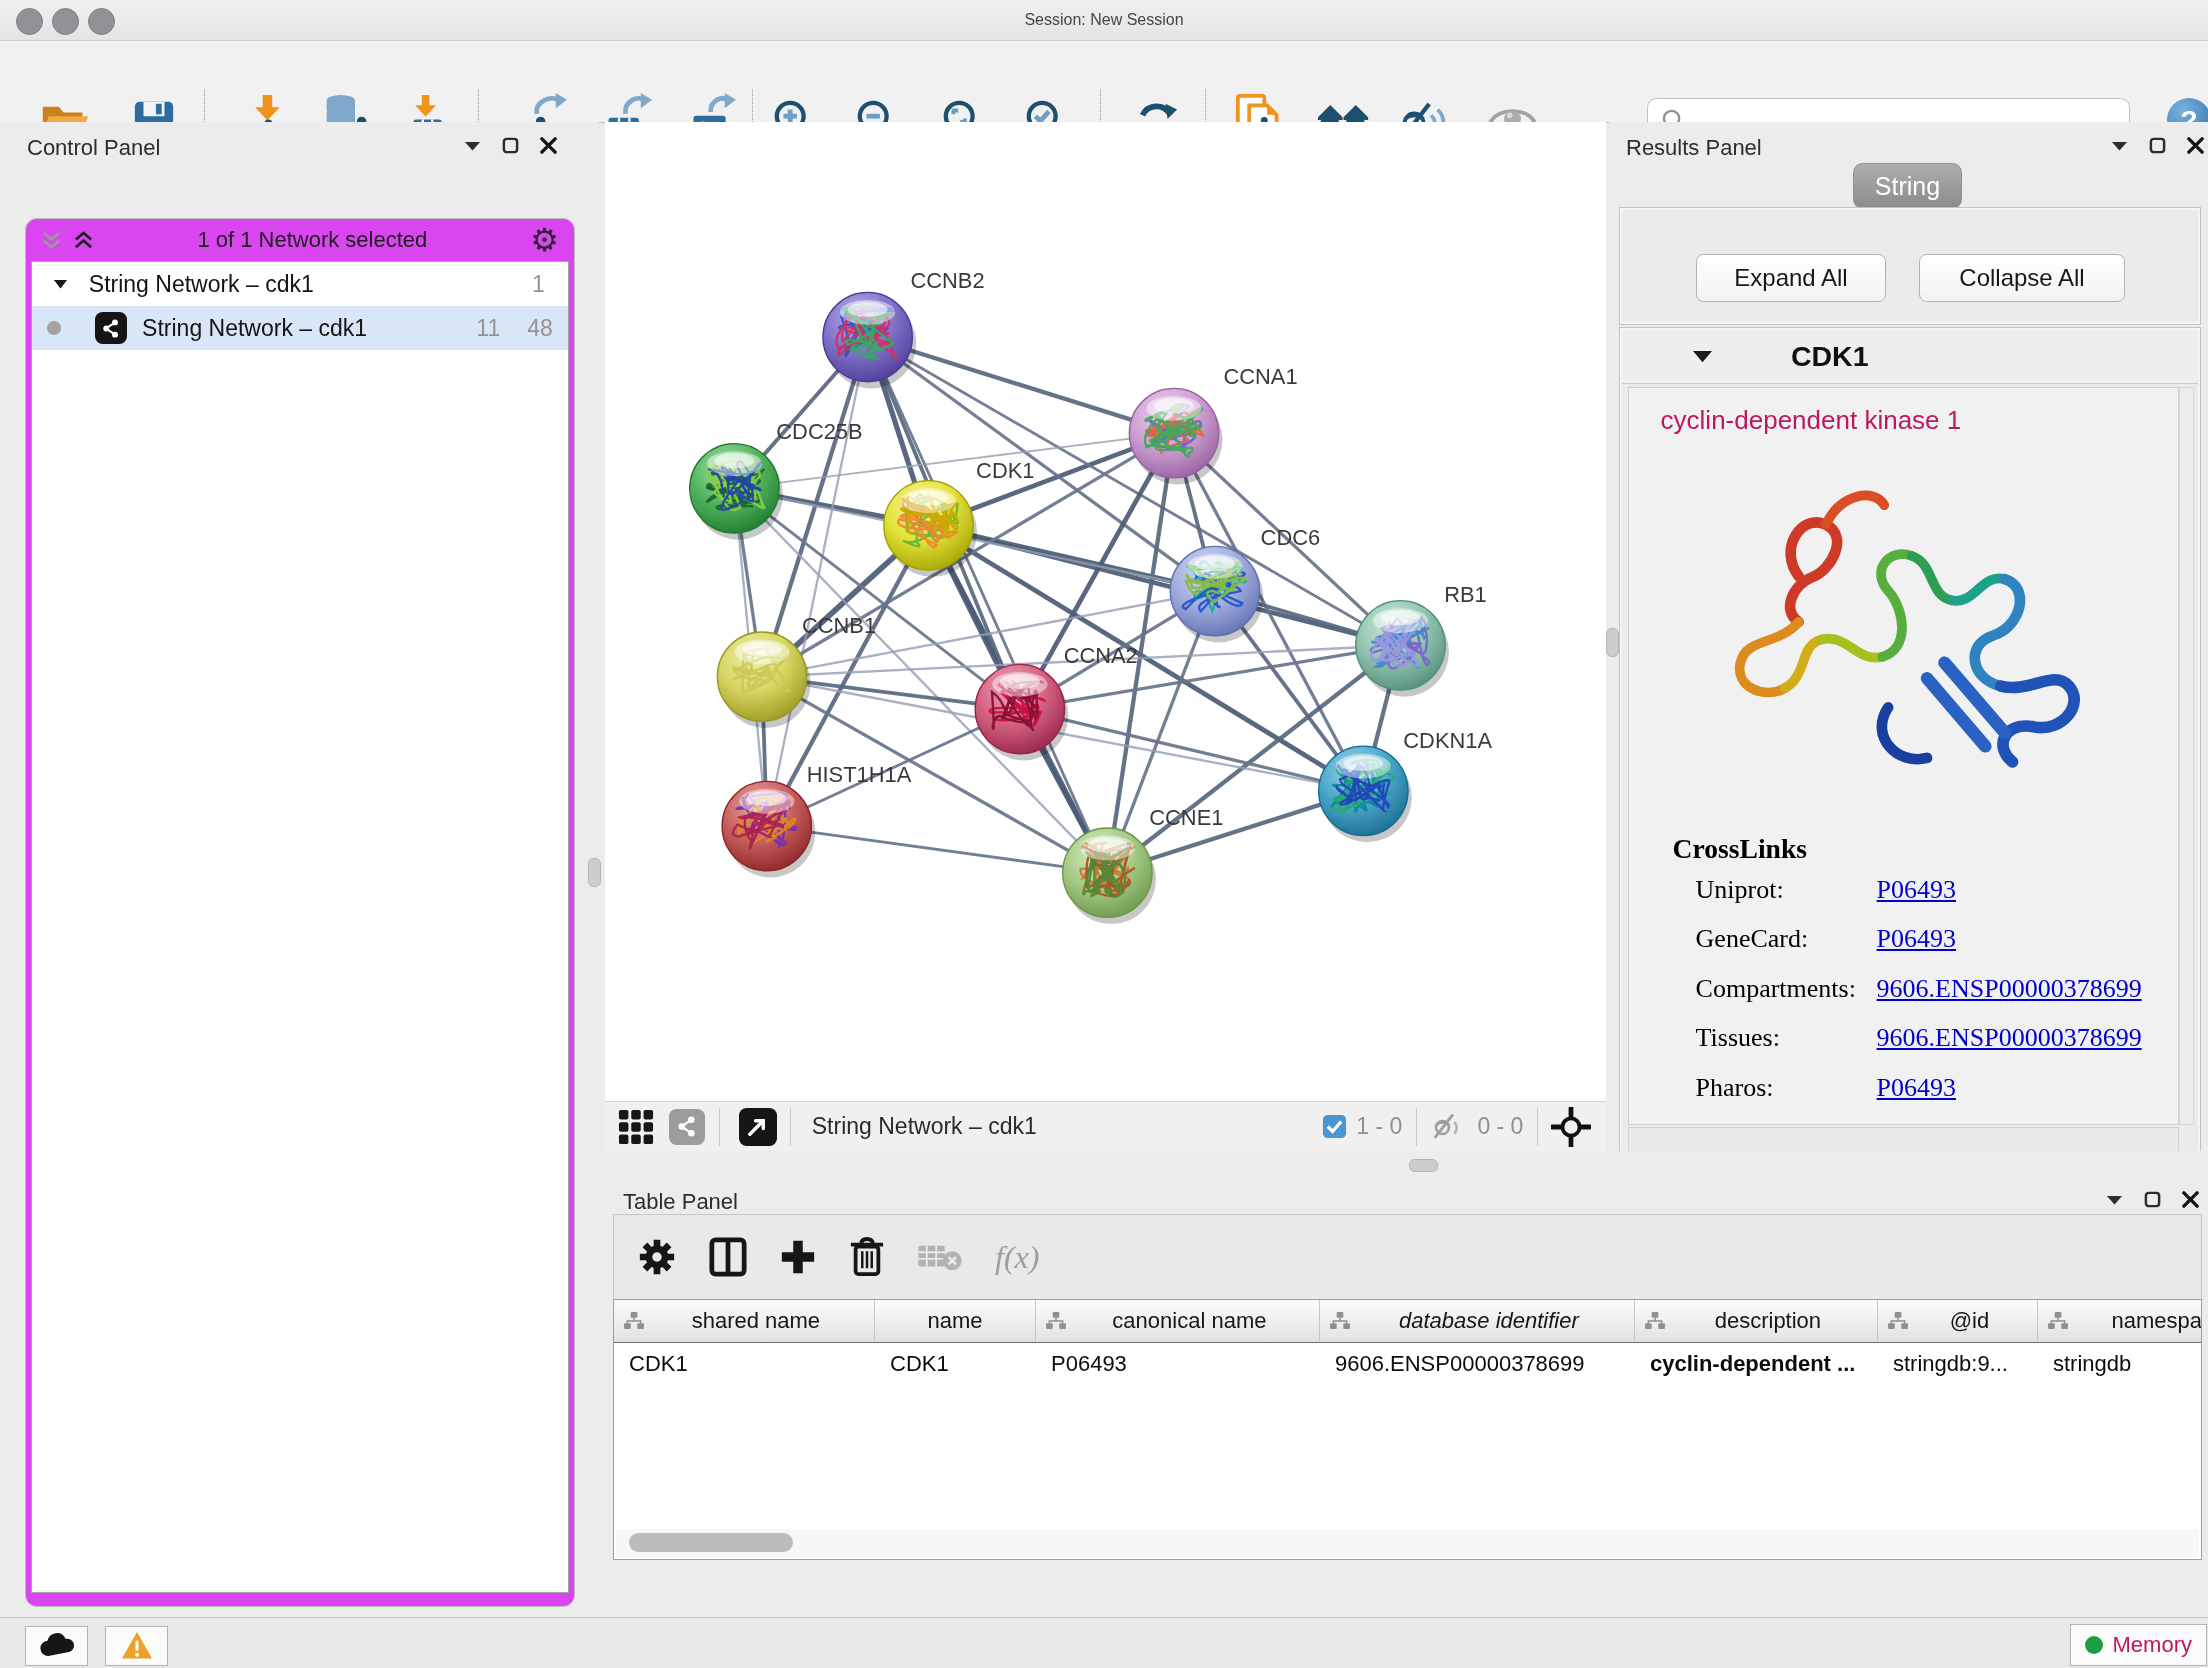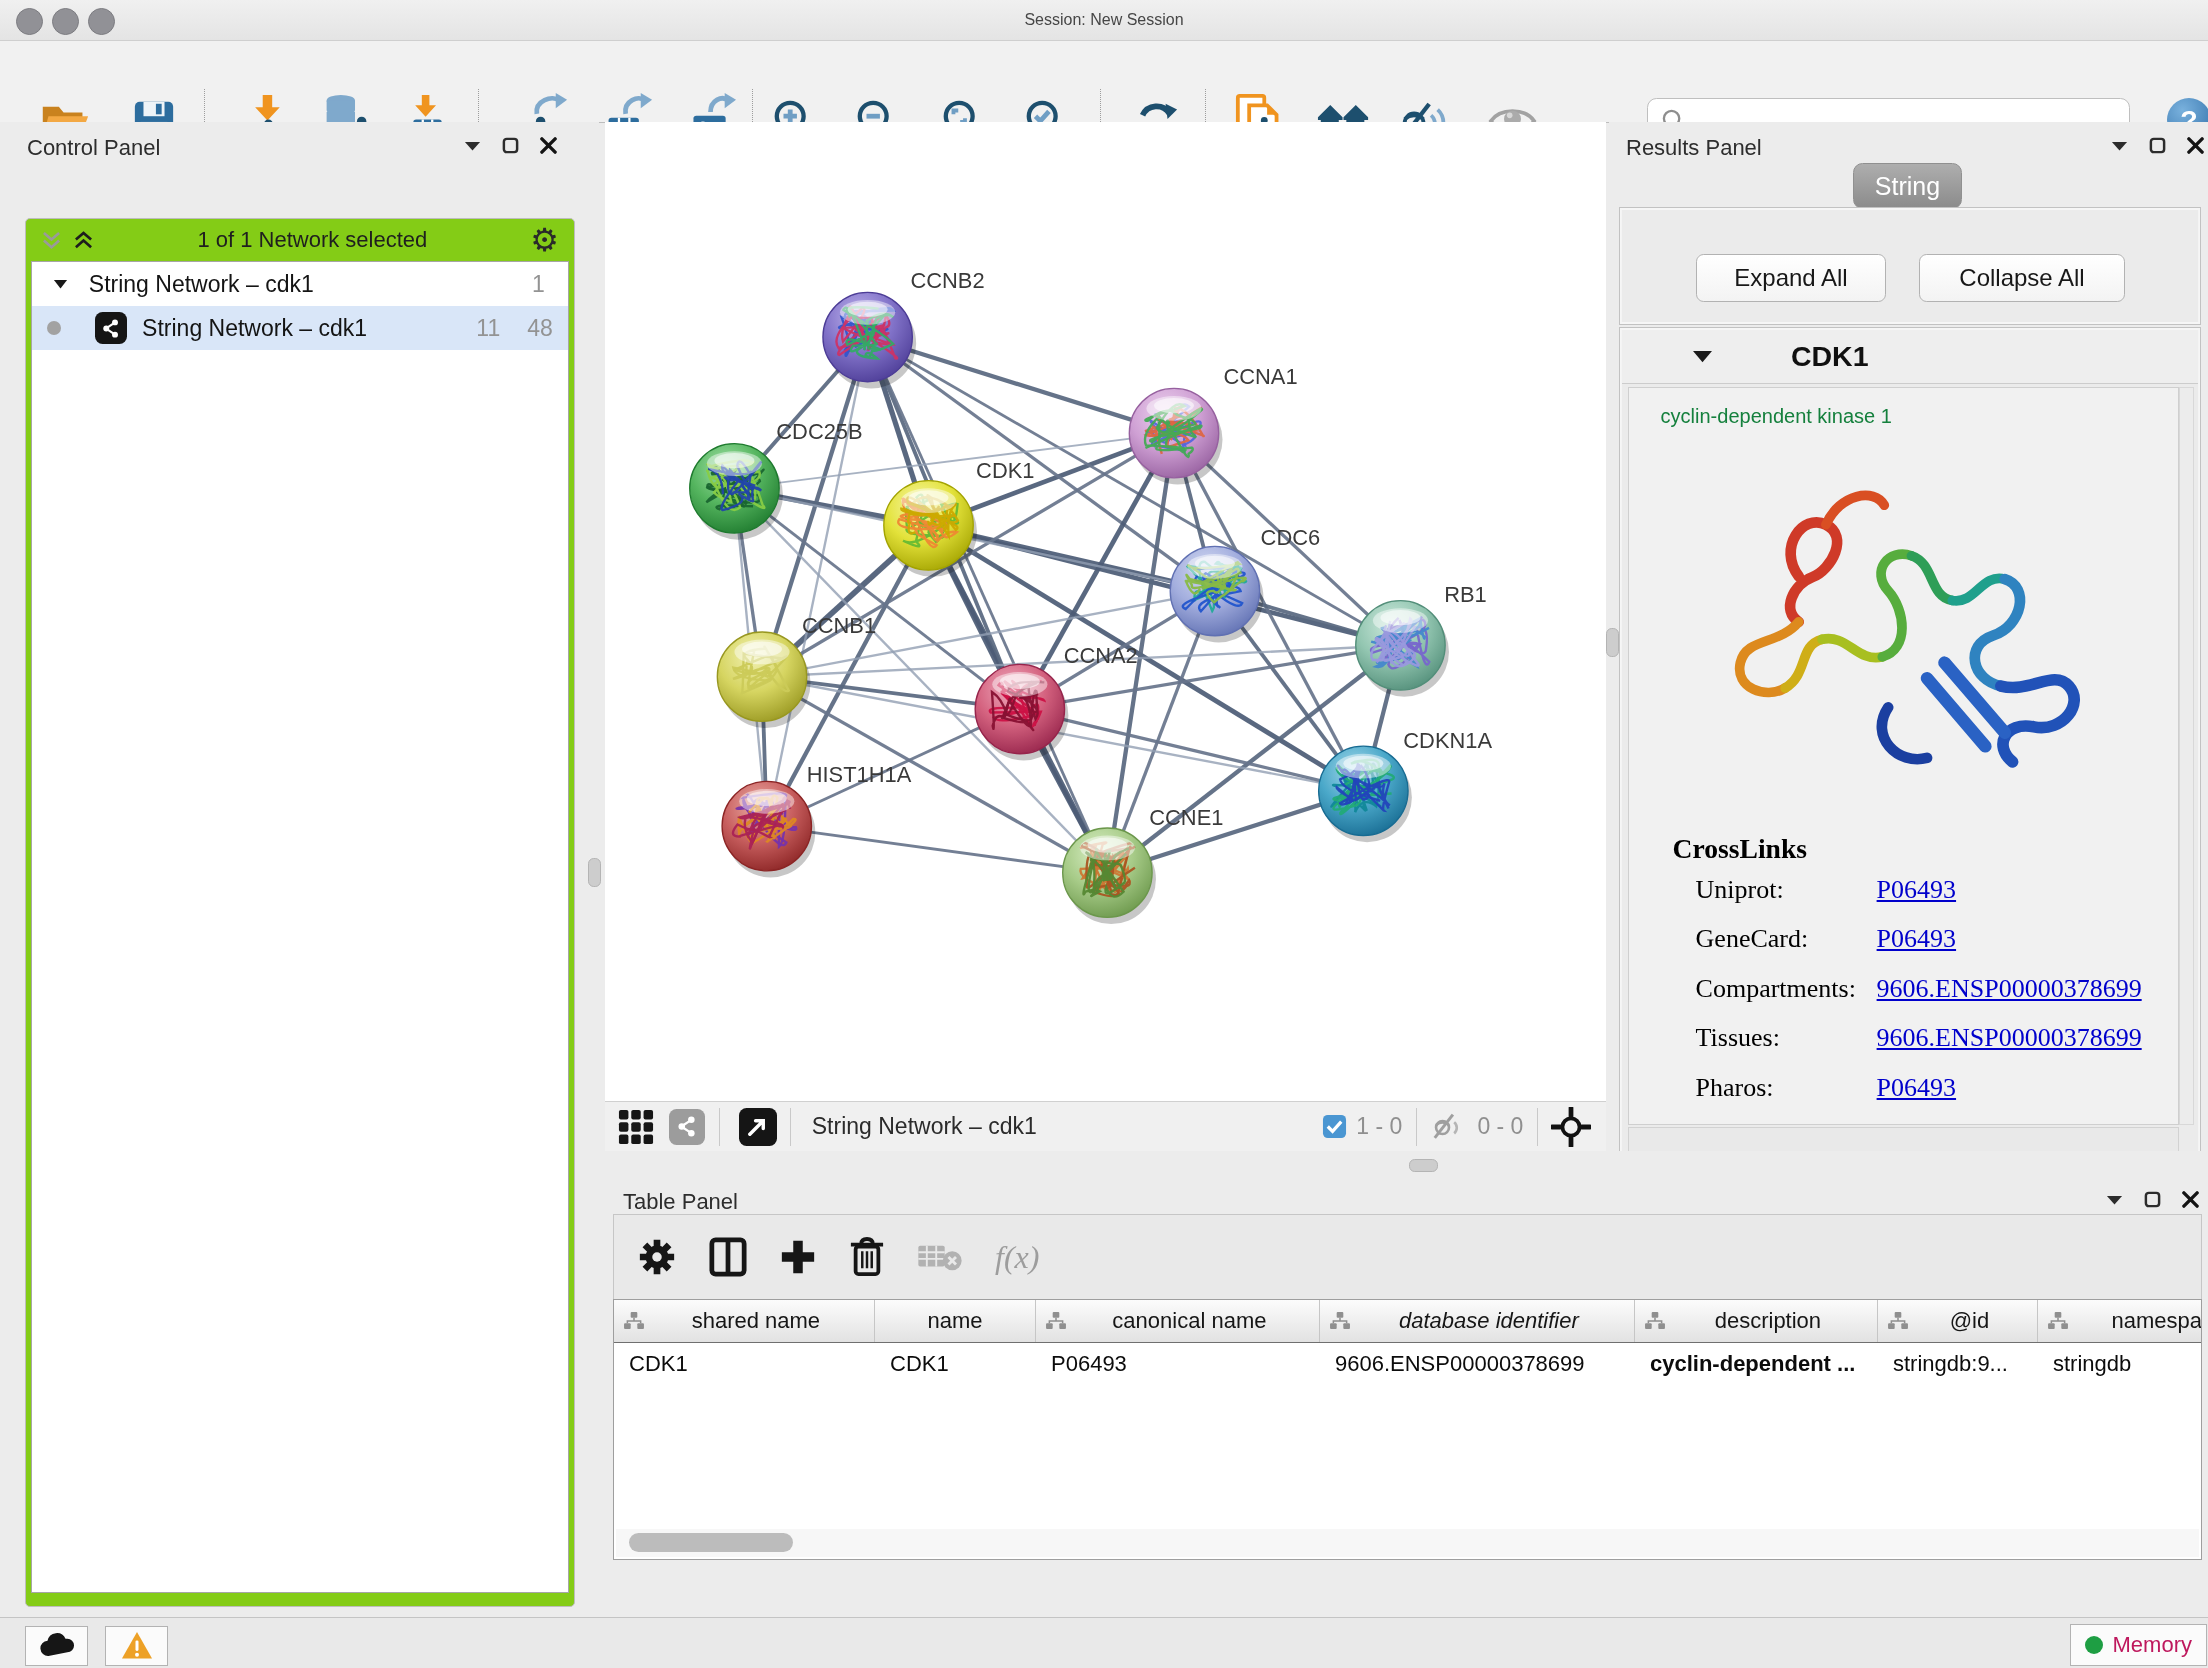--- a/index.html
+++ b/index.html
@@ -19,42 +19,42 @@
   .help{position:absolute;left:2167px;top:57px;width:44px;height:44px;border-radius:50%;background:radial-gradient(circle at 35% 28%,#79b1dd,#2f6ea8);color:#fff;font-weight:bold;font-size:28.5px;display:flex;align-items:center;justify-content:center}
   
   .ptitle{font-size:22px;color:#2d2d2d}
   .winctl{position:absolute;display:flex;gap:21px;align-items:center}
   
   .cp-tabs{position:absolute;left:67px;top:174px;display:flex}
   .tab{height:44px;padding:0 26px;background:linear-gradient(#ffffff,#f2f2f2);border:1px solid #b5b5b5;border-left:none;font-size:24px;color:#2e2e2e;display:flex;align-items:center;cursor:default}
   .tab:first-child{border-left:1px solid #b5b5b5;border-radius:8.6px 0 0 8.6px}
   .tab:last-child{border-radius:0 8.6px 8.6px 0}
   .tab.active{background:linear-gradient(#ababab,#858585);color:#fff;border-color:#8d8d8d}
-  .cp-box{position:absolute;left:25px;top:218px;width:548px;height:1387px;background:#84cc16;border:1px solid #bdbdbd;border-radius:5px}
+  .cp-box{position:absolute;left:25px;top:218px;width:548px;height:1387px;background:#d946ef;border:1px solid #bdbdbd;border-radius:12px}
   .cp-head{position:absolute;left:0;top:0;right:0;height:42px;display:flex;align-items:center}
   .cp-status{flex:1;text-align:center;font-size:22px;color:#1f1f1f}
   .tree{position:absolute;left:4.8px;top:42px;width:536px;height:1330px;background:#fff;border:1px solid #a6a6a6}
   .trow{height:44px;display:flex;align-items:center;font-size:23px;color:#141414}
   .trow .cnt{color:#939393}
   .trow.sel{background:#d9e6f8}
   .sharebadge{width:32px;height:32px;border-radius:7.6px;background:#151515;display:flex;align-items:center;justify-content:center}
   .sharebadge.gray{background:#9c9c9c}
   
   .canvas{position:absolute;left:605px;top:122px;width:1001px;height:980px;background:#fff}
   .canvasbar{position:absolute;left:605px;top:1101px;width:1001px;height:49px;background:#f0f0f0;border-top:1px solid #d0d0d0;display:flex;align-items:center;font-size:23px;color:#2b2b2b}
   .cdiv{width:0;height:38px;border-left:1px solid #c9c9c9;margin:0 13.3px}
   .counter{color:#8f8f8f;font-size:23px;margin-left:9.5px}
   
   .rp-tab{position:absolute;left:1853px;top:163px;width:107px;height:44px;border-radius:9.5px;background:linear-gradient(#aeaeae,#8b8b8b);border:1px solid #909090;color:#fff;font-size:25px;display:flex;align-items:center;justify-content:center}
   .rp-box{position:absolute;background:#ebebeb;border:1px solid #c2c2c2;box-shadow:inset 0 0 0 1.9px #f6f6f6}
   .rp-btn{position:absolute;height:46px;background:linear-gradient(#ffffff,#f3f3f3);border:1px solid #b2b2b2;border-radius:7.6px;font-size:24px;color:#181818;display:flex;align-items:center;justify-content:center}
   .rp-sechead{position:absolute;left:1.9px;top:1.9px;right:1.9px;height:53px;background:#eeeeee;border-bottom:1px solid #cccccc;display:flex;align-items:center}
   .rp-sectitle{font-weight:bold;font-size:28.5px;color:#101010;margin-left:78px}
   .rp-content{position:absolute;left:7.6px;top:59px;right:21px;bottom:38px;background:#f1f1f1;border:1px solid #cfcfcf}
-  .rp-desc{position:absolute;left:32px;top:17px;font-size:20px;color:#15803d}
+  .rp-desc{position:absolute;left:32px;top:17px;font-size:26px;color:#be185d}
   .xl{font-family:"Liberation Serif",serif}
   .xl-title{position:absolute;left:44px;top:445px;font-size:27.6px;font-weight:bold;color:#000}
   .xrow{position:absolute;left:67px;font-size:26px;color:#000;display:flex}
   .xrow .xlabel{width:181px}
   .xrow a{color:#0000cc;text-decoration:underline}
   .rp-scrollstrip{position:absolute;left:7.6px;right:21px;bottom:3.8px;height:30px;background:#e9e9e9;border:1px solid #d2d2d2}
   .rp-vstrip{position:absolute;right:5.7px;top:59px;bottom:38px;width:13.3px;background:#ececec;border:1px solid #d8d8d8}
   
   .tp-toolbar{position:absolute;left:613px;top:1214px;width:1587px;height:84px;background:#e9e9e9;border:1px solid #c6c6c6;display:flex;align-items:center}
   .tp-ic{margin-left:32px;display:flex;align-items:center;justify-content:center}

